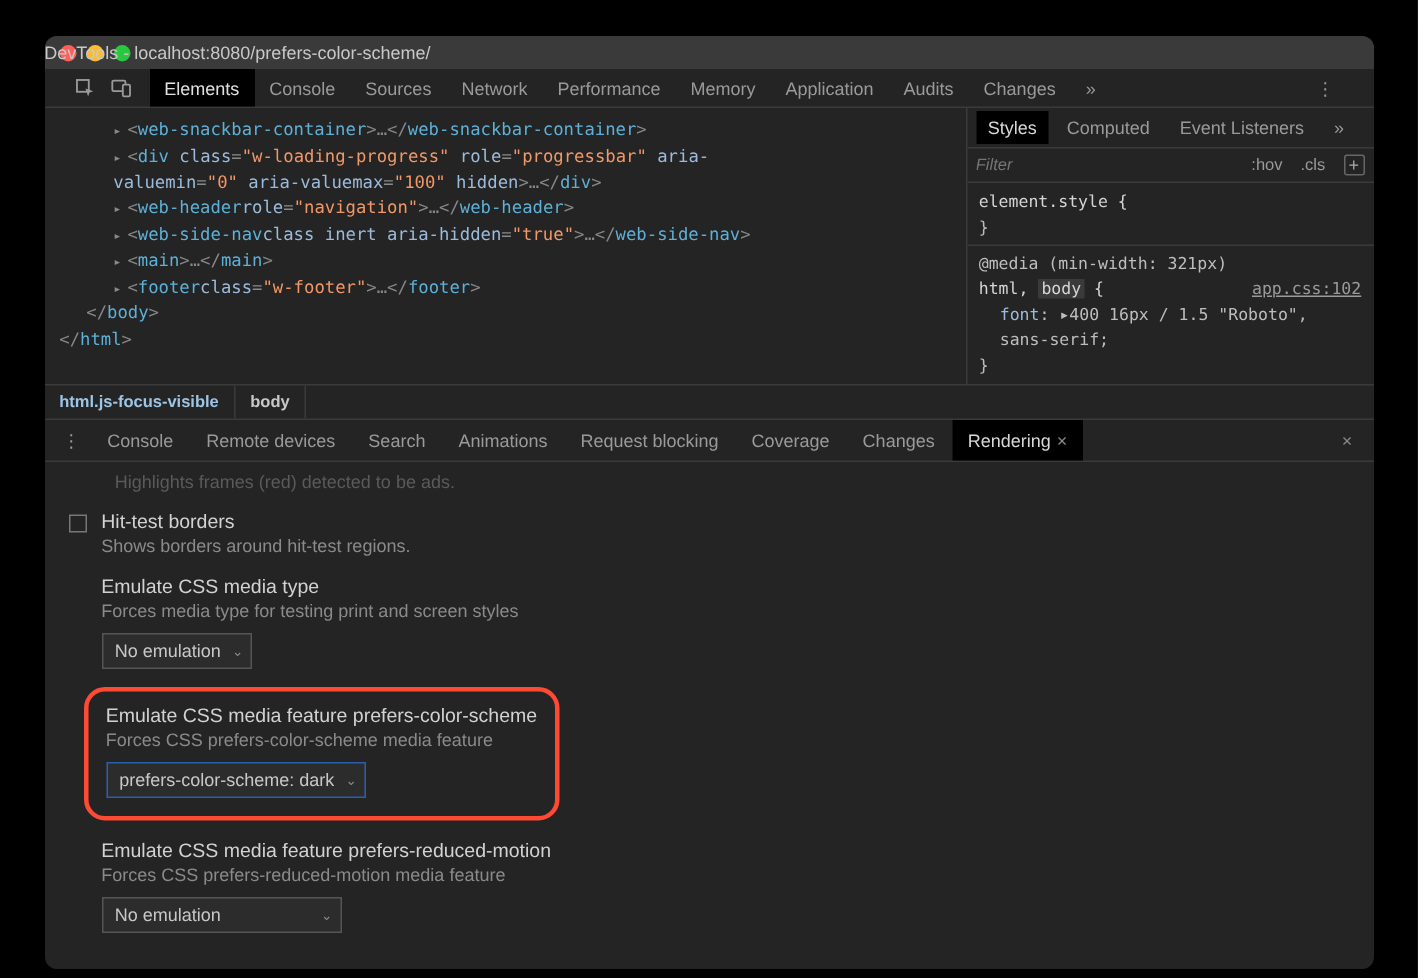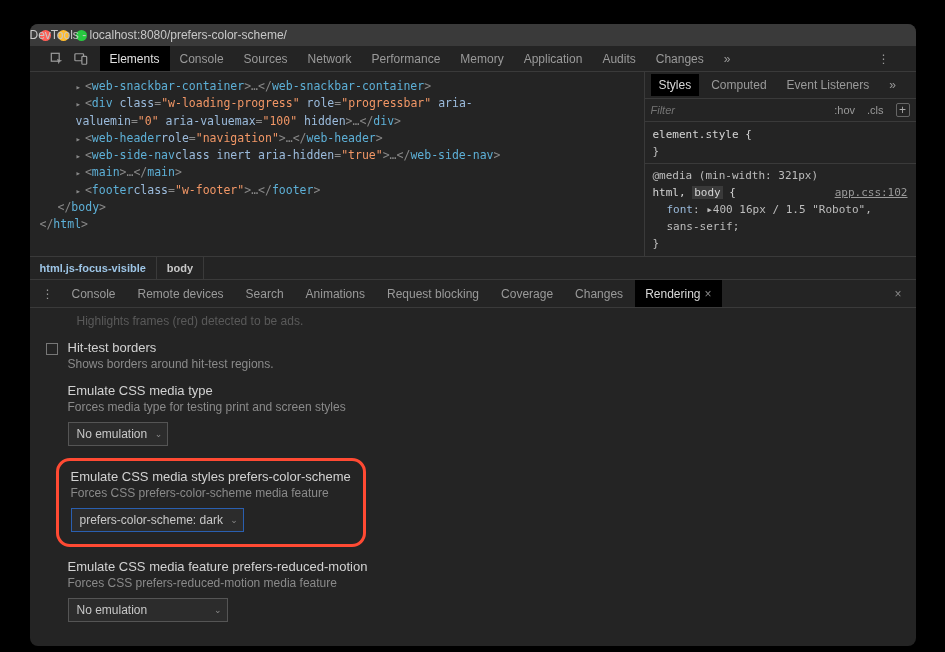--- a/index.html
+++ b/index.html
@@ -239,21 +239,21 @@
     <div class="sec" style="margin-left:22px;">
       <div class="sec-title">Emulate CSS media type</div>
       <div class="sec-sub">Forces media type for testing print and screen styles</div>
       <div class="select">
         <span>No emulation</span>
           <span class="chev">⌄</span>
       </div>
     </div>
 
     <div class="highlight-box" style="margin-left:10px;">
-      <div class="sec-title">Emulate CSS media styles prefers-color-scheme</div>
+      <div class="sec-title">Emulate CSS media feature prefers-color-scheme</div>
       <div class="sec-sub">Forces CSS prefers-color-scheme media feature</div>
       <div class="select blue" style="min-width:170px;">
         <span>prefers-color-scheme: dark</span>
           <span class="chev">⌄</span>
       </div>
     </div>
 
     <div class="sec" style="margin-left:22px;">
       <div class="sec-title">Emulate CSS media feature prefers-reduced-motion</div>
       <div class="sec-sub">Forces CSS prefers-reduced-motion media feature</div>

